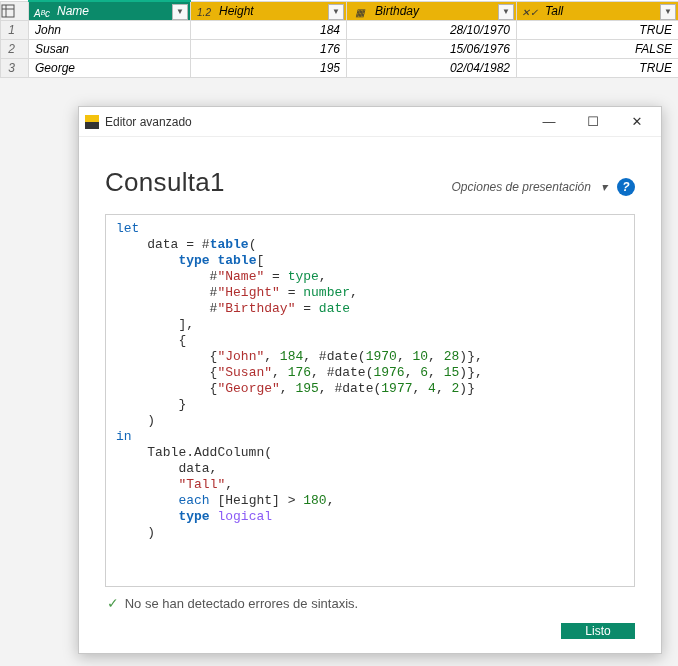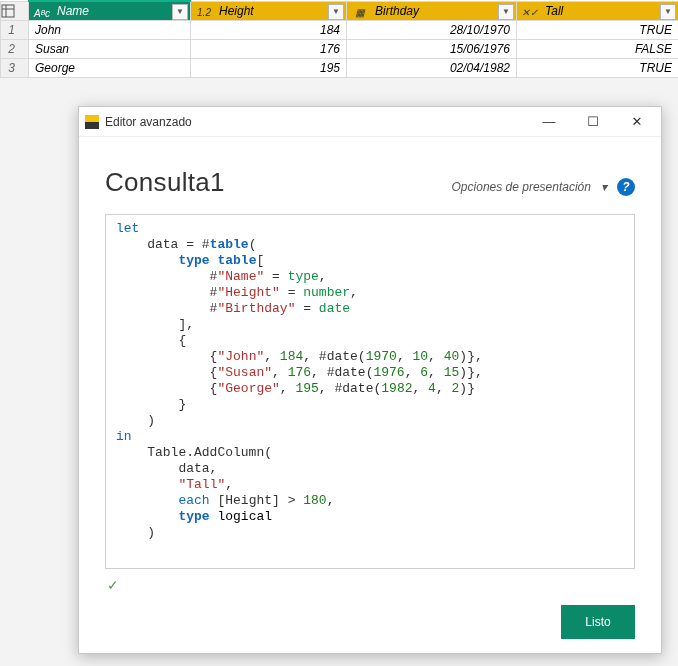--- a/index.html
+++ b/index.html
@@ -173,21 +173,21 @@
     line-height: 16px;
     white-space: pre;
     color: #333;
     padding: 0 10px;
   }
   .k-let   { color: #1266b8; }
   .k-type  { color: #1266b8; font-weight: bold; }
   .k-text  { color: #0f8f4a; }
   .k-num   { color: #0f8f4a; }
   .k-date  { color: #0f8f4a; }
-  .k-log   { color: #000000; }
+  .k-log   { color: #8b5cf6; }
   .k-each  { color: #1266b8; }
   .str     { color: #b03030; }
   .numlit  { color: #1c7c1c; }
 
   .syntax-row {
     display: flex;
     align-items: center;
     gap: 6px;
     padding: 8px 2px 2px 2px;
     font-size: 13px;
@@ -198,21 +198,21 @@
     font-size: 14px;
   }
   .btn-row {
     display: flex;
     justify-content: flex-end;
     gap: 10px;
     padding-top: 10px;
   }
   .btn {
     min-width: 74px;
-    height: 34px;
+    height: 16px;
     border: 1px solid #bdbdbd;
     background: #fff;
     font-size: 12px;
     cursor: pointer;
     padding: 0 14px;
   }
   .btn.primary {
     background: #0b8a6a;
     border-color: #0b8a6a;
     color: #fff;
@@ -312,35 +312,36 @@
 
     <div class="code-box">
       <div class="code-inner" id="code-inner"><span class="k-let">let</span>
     data = #<span class="k-type">table</span>(
         <span class="k-type">type</span> <span class="k-type">table</span>[
             #<span class="str">"Name"</span> = <span class="k-text">type</span>,
             #<span class="str">"Height"</span> = <span class="k-num">number</span>,
             #<span class="str">"Birthday"</span> = <span class="k-date">date</span>
         ],
         {
-            {<span class="str">"John"</span>, <span class="numlit">184</span>, #date(<span class="numlit">1970</span>, <span class="numlit">10</span>, <span class="numlit">40</span>)},
+            {<span class="str">"John"</span>, <span class="numlit">184</span>, #date(<span class="numlit">1970</span>, <span class="numlit">10</span>, <span class="numlit">28</span>)},
             {<span class="str">"Susan"</span>, <span class="numlit">176</span>, #date(<span class="numlit">1976</span>, <span class="numlit">6</span>, <span class="numlit">15</span>)},
-            {<span class="str">"George"</span>, <span class="numlit">195</span>, #date(<span class="numlit">1982</span>, <span class="numlit">4</span>, <span class="numlit">2</span>)}
+            {<span class="str">"George"</span>, <span class="numlit">195</span>, #date(<span class="numlit">1977</span>, <span class="numlit">4</span>, <span class="numlit">2</span>)}
         }
     )
 <span class="k-let">in</span>
     Table.AddColumn(
         data,
         <span class="str">"Tall"</span>,
         <span class="k-each">each</span> [Height] &gt; <span class="numlit">180</span>,
         <span class="k-type">type</span> <span class="k-log">logical</span>
     )</div>
     </div>
 
     <div class="syntax-row">
       <span class="chk">✓</span>
+      <span>No se han detectado errores de sintaxis.</span>
     </div>
 
     <div class="btn-row">
       <button class="btn primary">Listo</button>
     </div>
   </div>
 </div>
 
 </body></html>

